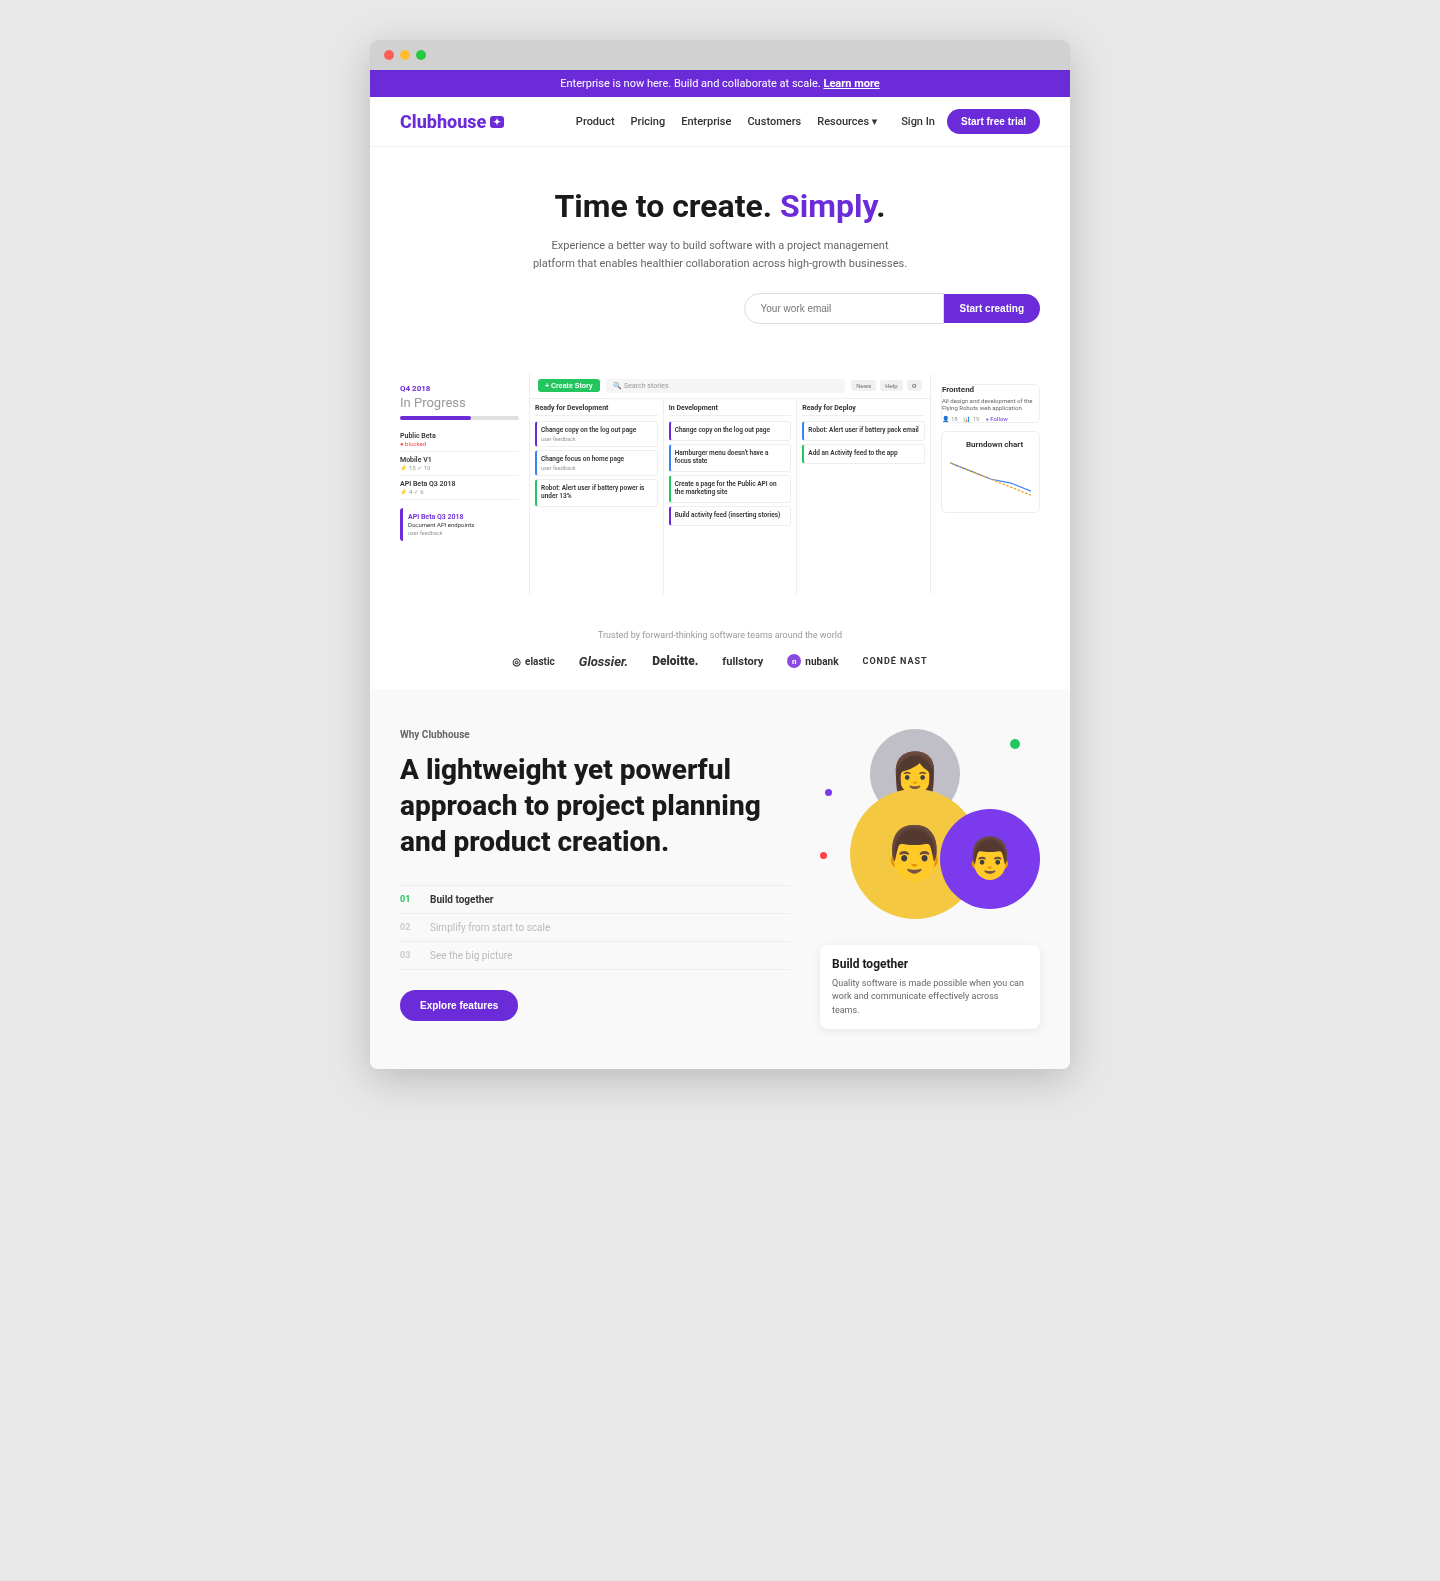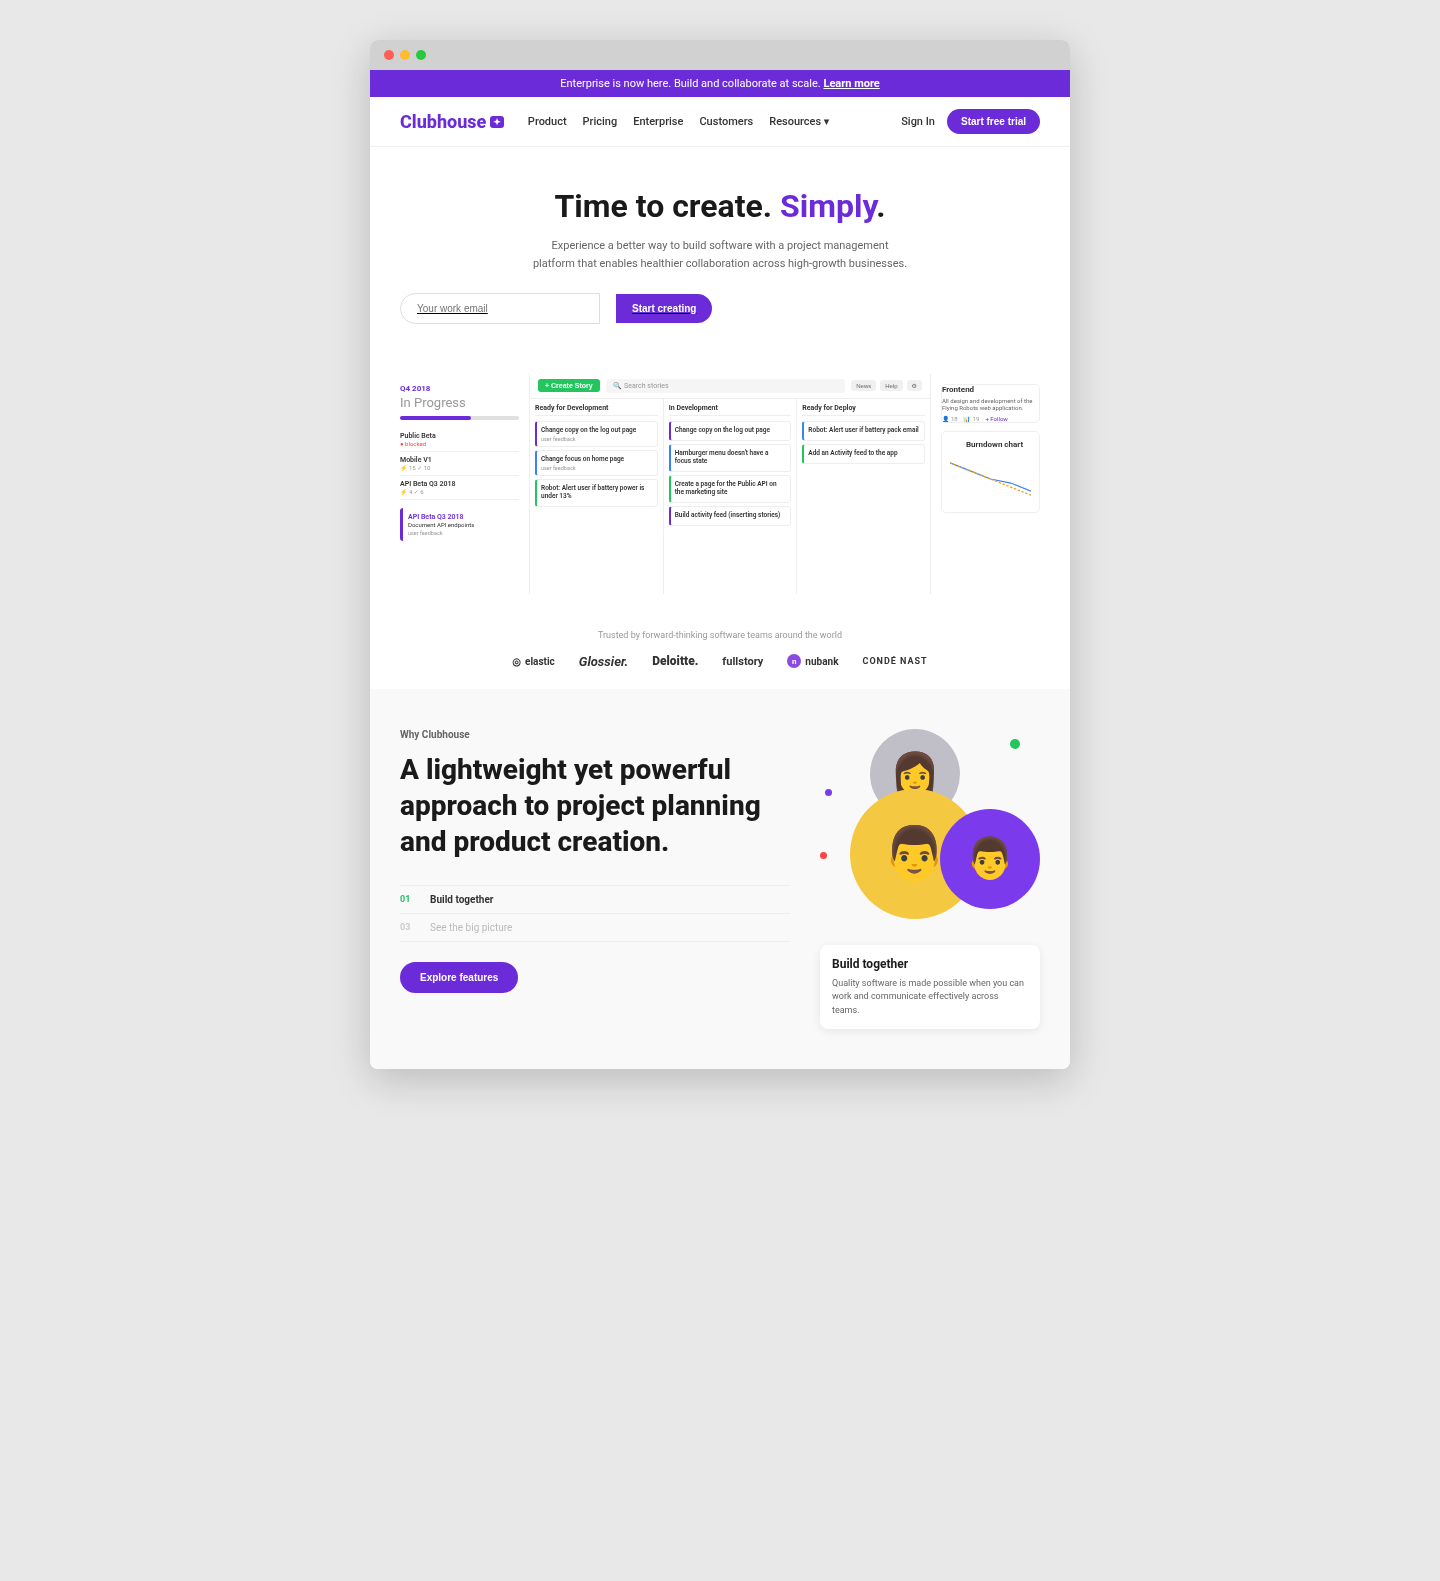--- a/index.html
+++ b/index.html
@@ -65,20 +65,21 @@
       font-size: 9px;
       padding: 1px 3px;
       border-radius: 3px;
       font-weight: 700;
     }
     .nav-links {
       display: flex;
       gap: 16px;
       flex: 1;
       align-items: center;
+      margin-left: 48px;
     }
     .nav-links a {
       text-decoration: none;
       color: #333;
       font-size: 11px;
       font-weight: 500;
     }
     .nav-actions {
       display: flex;
       align-items: center;
@@ -119,25 +120,24 @@
     }
     .hero-subtitle {
       font-size: 11px;
       color: #666;
       line-height: 1.6;
       max-width: 380px;
       margin: 0 auto 20px;
     }
     .hero-cta {
       display: flex;
-      justify-content: flex-start;
-      align-items: center;
-      gap: 16px;
+      justify-content: flex-end;
+      align-items: center;
+      gap: 0;
       margin-bottom: 30px;
-      text-decoration: underline;
     }
     .hero-input {
       border: 1px solid #ddd;
       border-radius: 25px 0 0 25px;
       padding: 9px 16px;
       font-size: 10px;
       width: 200px;
       outline: none;
       color: #999;
     }
@@ -636,20 +636,24 @@
   <div class="why-section">
     <div class="why-left">
       <div class="why-label">Why Clubhouse</div>
       <h2 class="why-heading">A lightweight yet powerful approach to project planning and product creation.</h2>
       <div class="why-items">
         <div class="why-item">
           <span class="why-num">01</span>
           <span class="why-item-title">Build together</span>
         </div>
         <div class="why-item">
+          <span class="why-num inactive">02</span>
+          <span class="why-item-title inactive">Simplify from start to scale</span>
+        </div>
+        <div class="why-item">
           <span class="why-num inactive">03</span>
           <span class="why-item-title inactive">See the big picture</span>
         </div>
       </div>
       <button class="btn-explore">Explore features</button>
     </div>
     <div class="why-right">
       <div class="avatars-container">
 
         <div class="dot-decoration dot-green-lg"></div>

